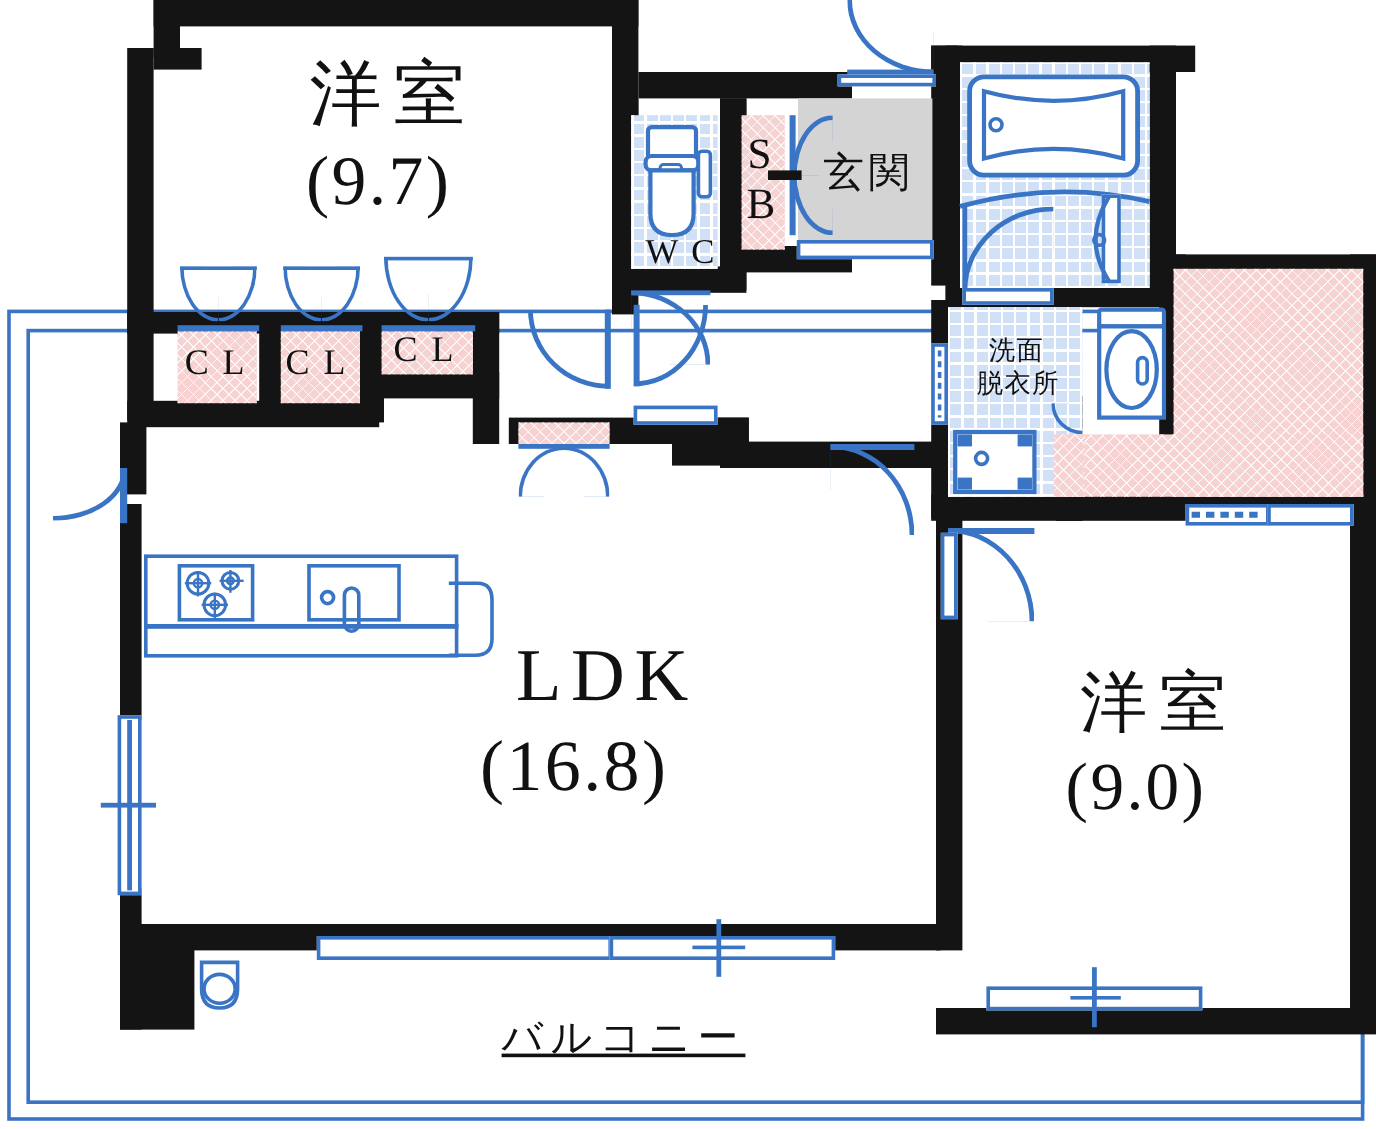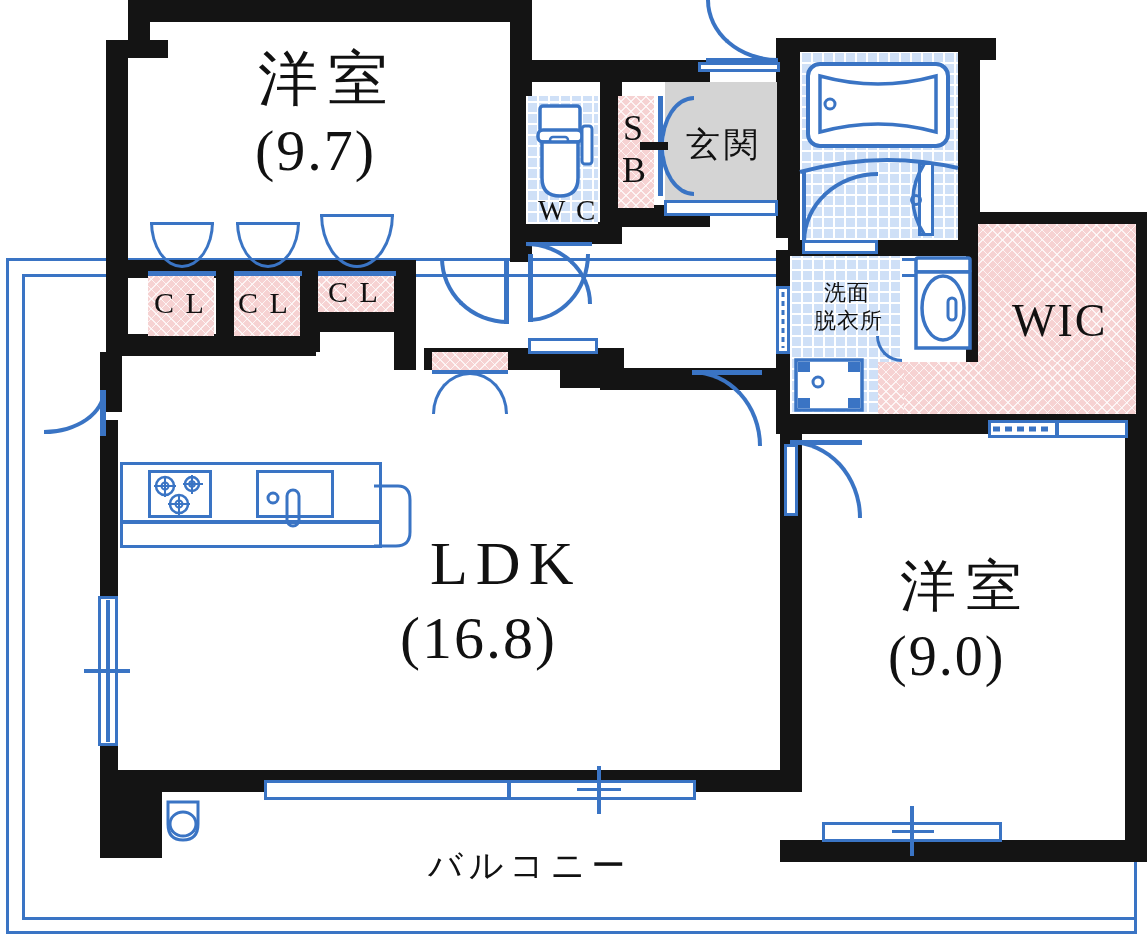--- a/index.html
+++ b/index.html
@@ -263,28 +263,27 @@
 
   <div class="lbl lbl-jp" style="left:258px;top:48px;font-size:60px;letter-spacing:10px;">洋室</div>
   <div class="lbl" style="left:255px;top:122px;font-size:58px;letter-spacing:2px;">(9.7)</div>
 
   <div class="lbl" style="left:430px;top:532px;font-size:62px;letter-spacing:8px;">LDK</div>
   <div class="lbl" style="left:400px;top:608px;font-size:60px;letter-spacing:2px;">(16.8)</div>
 
   <div class="lbl lbl-jp" style="left:900px;top:558px;font-size:56px;letter-spacing:10px;">洋室</div>
   <div class="lbl" style="left:888px;top:628px;font-size:56px;letter-spacing:2px;">(9.0)</div>
 
-  <div class="lbl lbl-jp" style="left:428px;top:848px;font-size:34px;letter-spacing:6px;">バルコニー</div>
+  <div class="lbl lbl-jp" style="left:418px;top:848px;font-size:34px;letter-spacing:6px;text-decoration:underline;">バルコニー</div>
 
   <div class="lbl lbl-jp" style="left:686px;top:127px;font-size:34px;letter-spacing:4px;">玄関</div>
 
   <div class="lbl lbl-jp" style="left:824px;top:282px;font-size:22px;letter-spacing:1px;">洗面</div>
   <div class="lbl lbl-jp" style="left:814px;top:310px;font-size:22px;letter-spacing:1px;">脱衣所</div>
 
-  <div class="lbl" style="left:1012px;top:298px;font-size:46px;letter-spacing:2px;">WIC</div>
 
   <div class="lbl" style="left:538px;top:196px;font-size:29px;letter-spacing:2px;">W C</div>
 
   <div class="lbl" style="left:623px;top:110px;font-size:36px;">S</div>
   <div class="lbl" style="left:622px;top:152px;font-size:36px;">B</div>
 
   <div class="lbl" style="left:154px;top:288px;font-size:30px;letter-spacing:2px;">C L</div>
   <div class="lbl" style="left:238px;top:288px;font-size:30px;letter-spacing:2px;">C L</div>
   <div class="lbl" style="left:328px;top:277px;font-size:30px;letter-spacing:2px;">C L</div>
 

